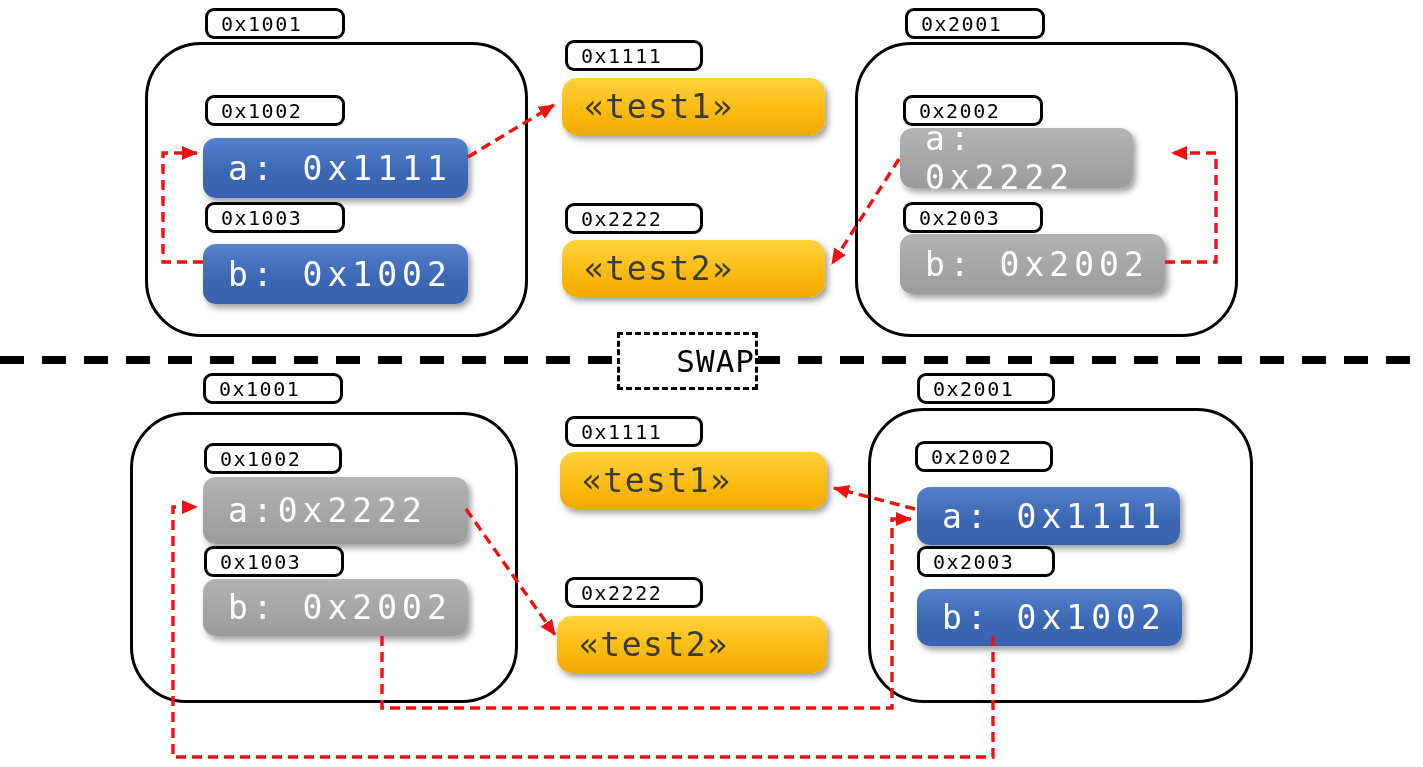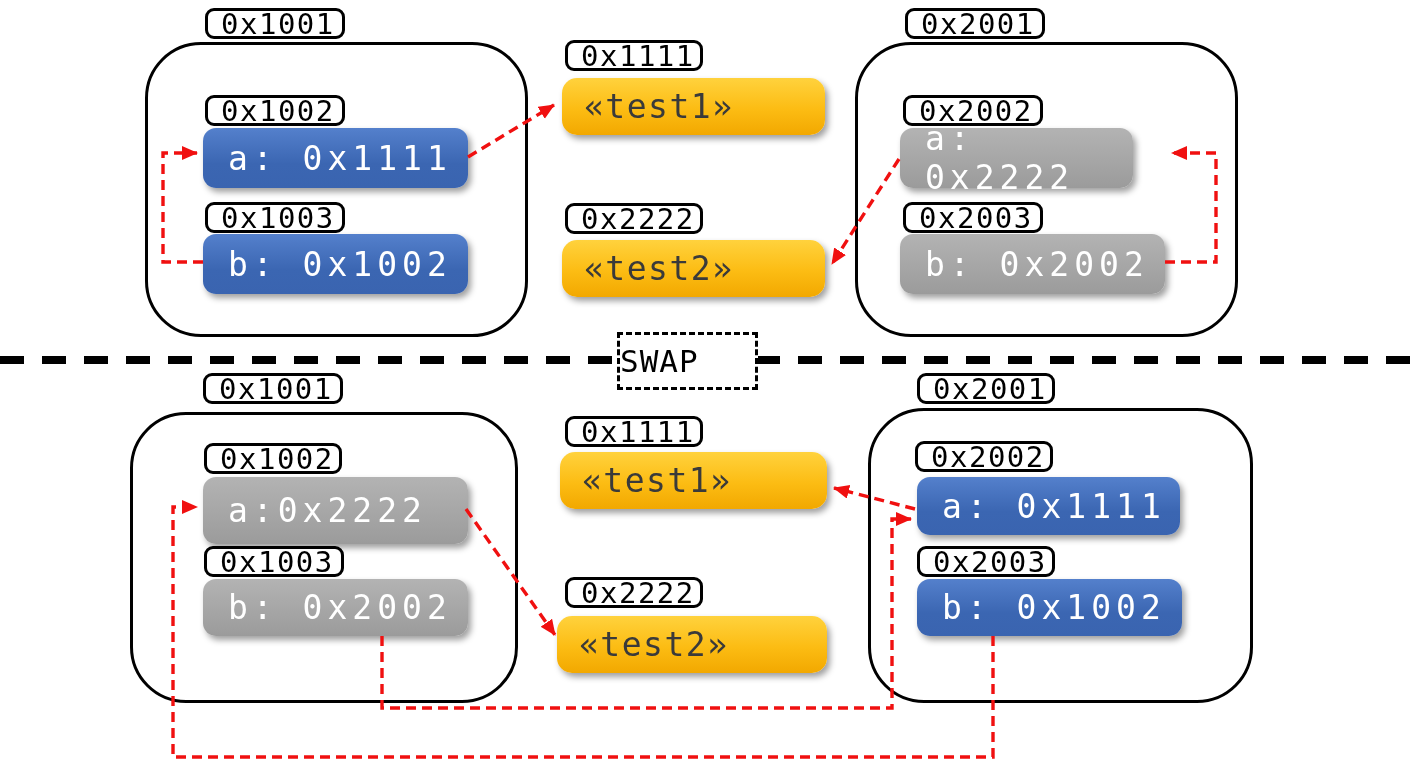--- a/index.html
+++ b/index.html
@@ -7,41 +7,41 @@
     position:relative;width:1423px;height:767px;background:#fff;overflow:hidden;
     font-family:"DejaVu Sans Mono","Liberation Mono",monospace;
   }
   .frame{
     position:absolute;background:#fff;border:3px solid #000;border-radius:56px;
     box-sizing:border-box;z-index:1;
   }
   .tag{
     position:absolute;background:#fff;border:3px solid #000;border-radius:9px;
     box-sizing:border-box;height:31px;display:flex;align-items:center;
-    padding-left:13px;font-size:29px;letter-spacing:1.5px;color:#000;z-index:3;
+    padding-left:13px;font-size:20px;letter-spacing:1.5px;color:#000;z-index:3;
   }
   .vbox{
     position:absolute;border-radius:13px;display:flex;align-items:center;
     box-sizing:border-box;padding-left:25px;font-size:33px;letter-spacing:5px;
     color:#fff;z-index:2;box-shadow:3px 4px 6px rgba(0,0,0,.38);
   }
-  .vbox.blue{background:linear-gradient(180deg,#5480cc 0%,#3b66b2 60%,#3a64b0 100%);}
+  .vbox.blue{background:linear-gradient(180deg,#5480cc 0%,#3b66b2 60%,#3a64b0 100%);margin-top:10px;}
   .vbox.gray{background:linear-gradient(180deg,#b3b3b3 0%,#9b9b9b 100%);}
   .vbox.yellow{
     background:linear-gradient(180deg,#ffd23d 0%,#fcbc13 55%,#f2a800 100%);
     color:#3a3a3a;letter-spacing:1.5px;padding-left:22px;border-radius:15px;
   }
   .divider{
     position:absolute;left:0;top:356px;width:1423px;height:8px;z-index:4;
     background:repeating-linear-gradient(90deg,#000 0 24px,transparent 24px 42px);
   }
   .swapbox{
     position:absolute;left:617px;top:332px;width:141px;height:58px;background:#fff;
     border:3.5px dashed #000;box-sizing:border-box;display:flex;align-items:center;
-    justify-content:flex-start;font-size:31px;letter-spacing:1px;color:#000;z-index:5;
+    justify-content:flex-end;font-size:31px;letter-spacing:1px;color:#000;z-index:5;
   }
   .arrows{position:absolute;left:0;top:0;z-index:6;pointer-events:none;}
 </style>
 </head>
 <body>
 
 <div class="stage">
 
   <div class="tag" style="left:205px;top:8px;width:140px">0x1001</div>
   <div class="frame" style="left:145px;top:42px;width:383px;height:295px"></div>

